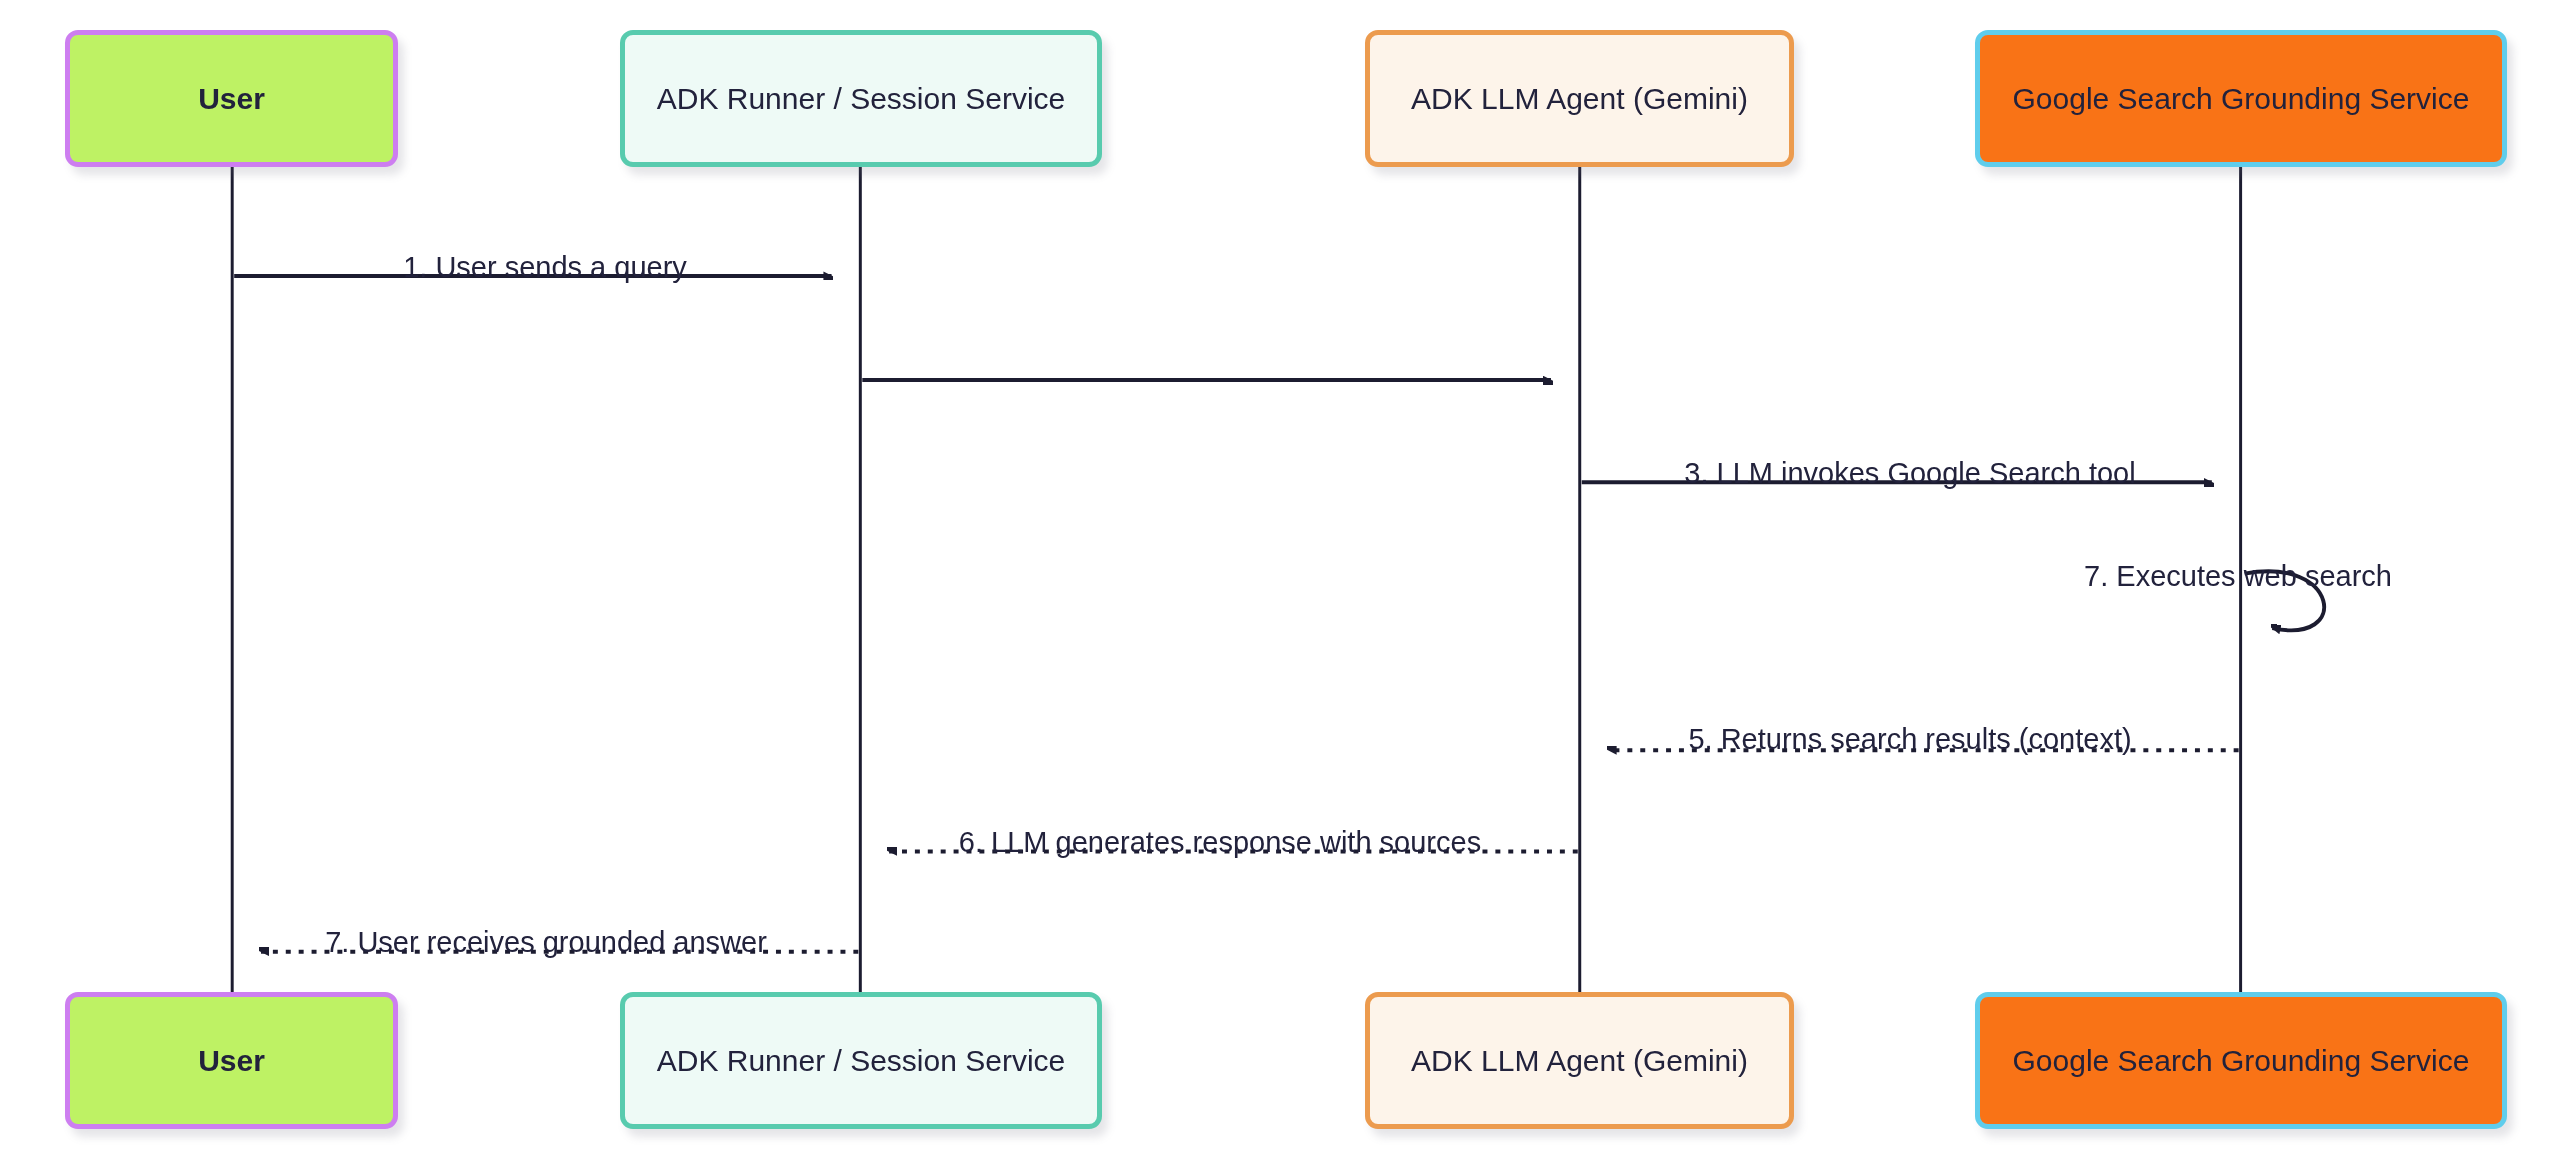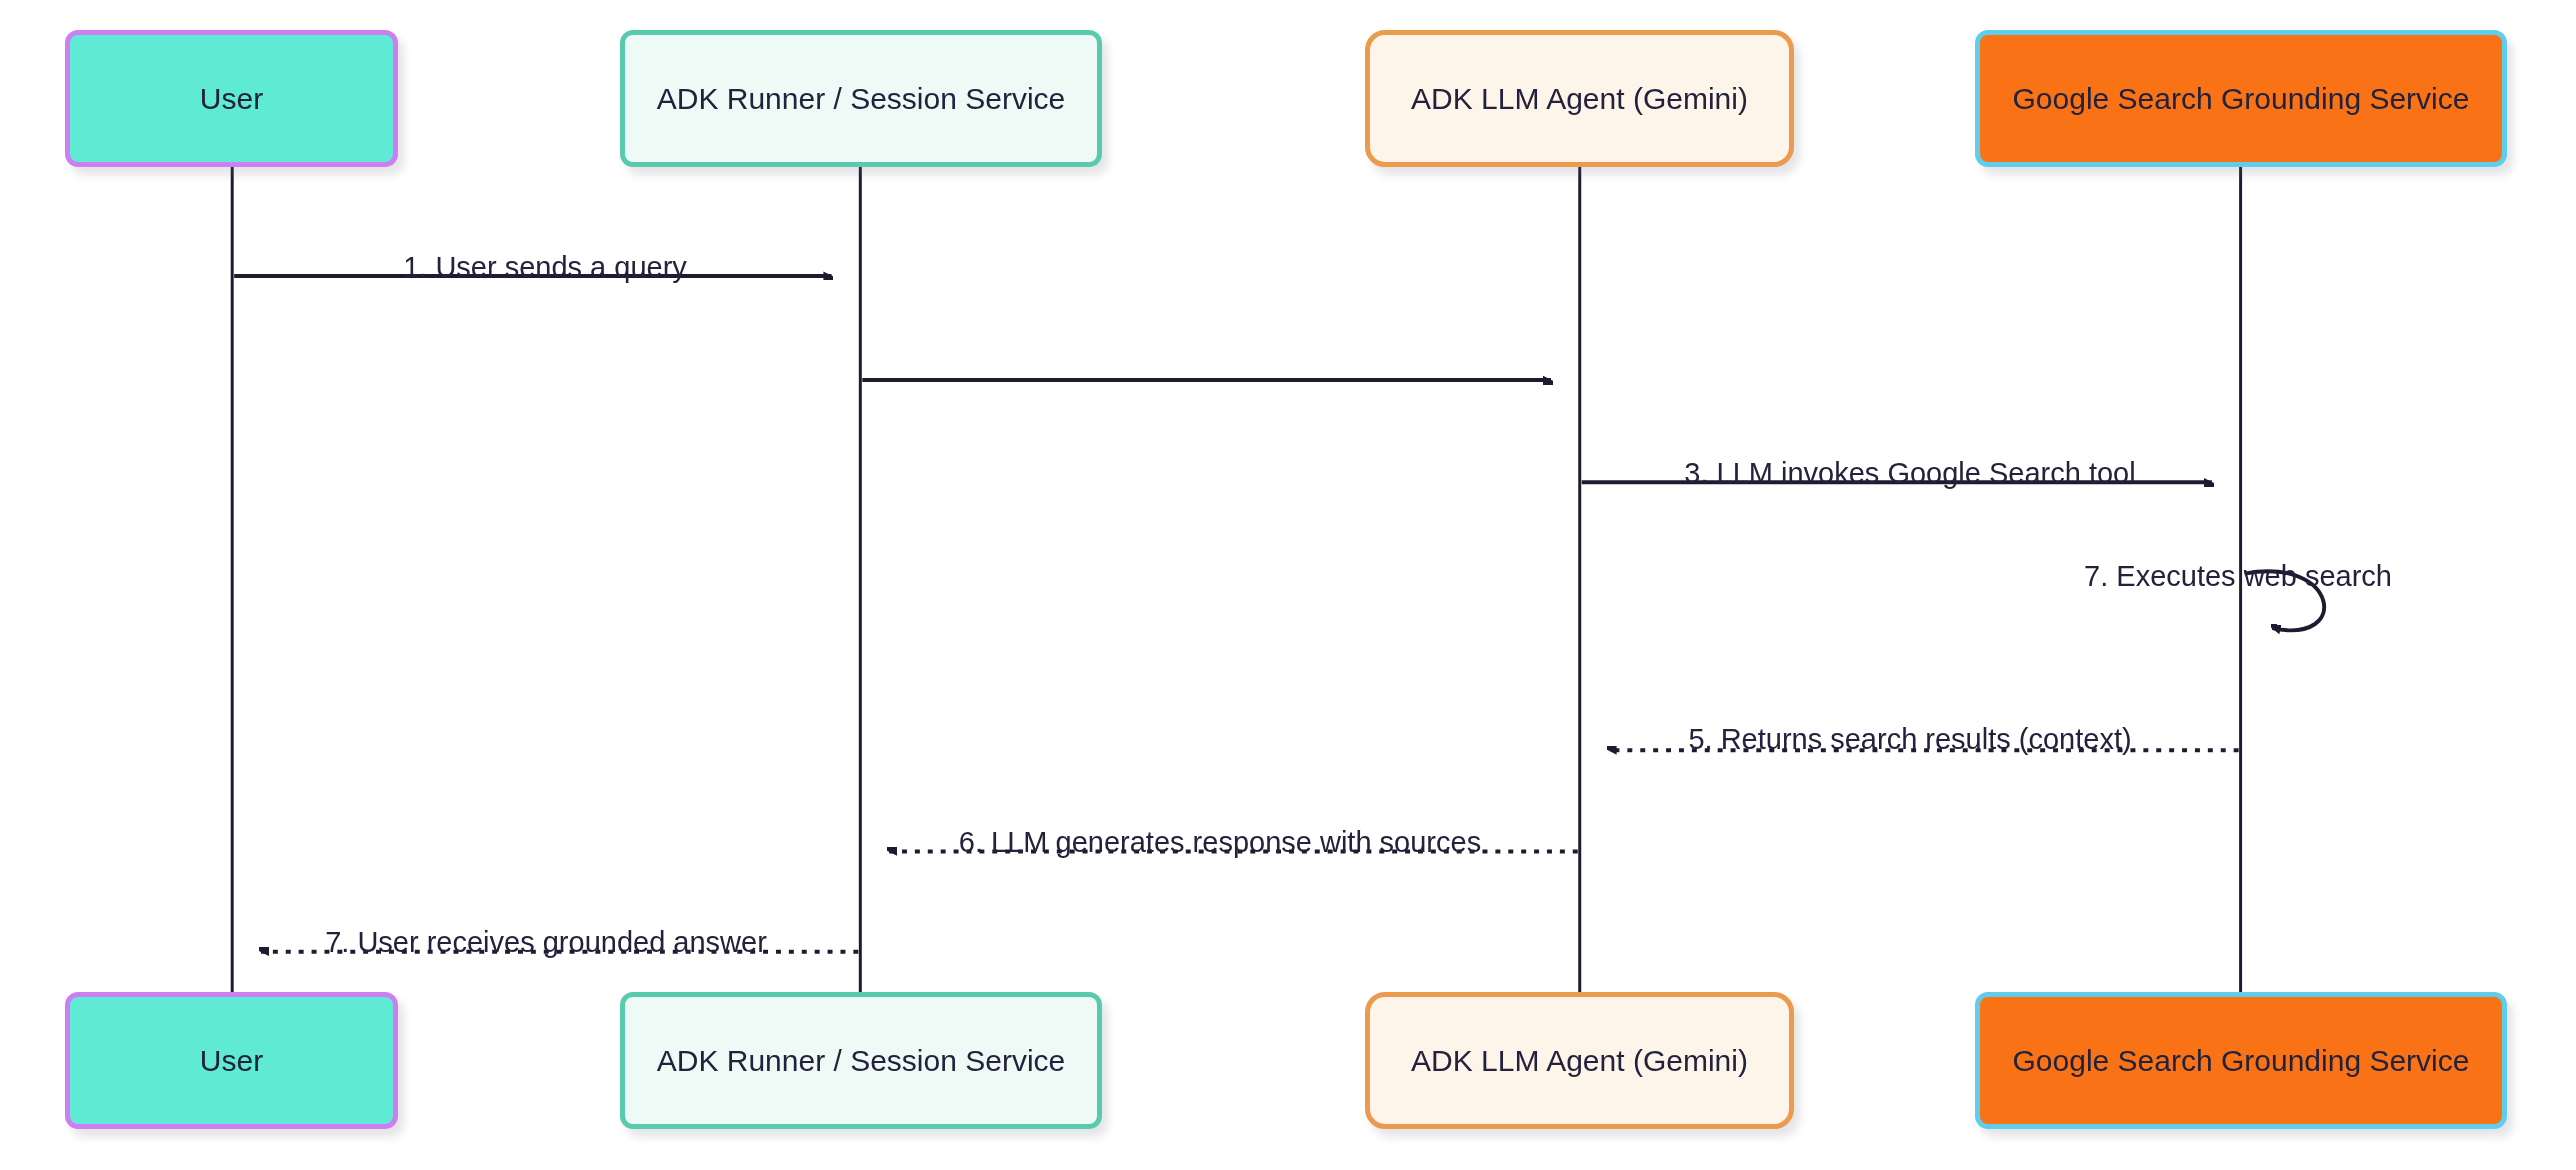--- a/index.html
+++ b/index.html
@@ -28,23 +28,23 @@
     justify-content: center;
     font-size: 30px;
     color: #22223c;
     box-shadow: 6px 8px 9px rgba(110,110,130,0.18);
     white-space: nowrap;
   }
   .row-top    { top: 30px; }
   .row-bottom { top: 992px; }
   .pos-a1 { left: 65px;   width: 333px; }
   .pos-a2 { left: 620px;  width: 482px; }
-  .pos-a3 { left: 1365px; width: 429px; border-radius: 20px; }
+  .pos-a3 { left: 1365px; width: 429px; }
   .pos-a4 { left: 1975px; width: 532px; }
-  .actor-purple { border-color: #cd7ef0; background: #5eead4; }
+  .actor-purple { border-color: #cd7ef0; background: #bef264; font-weight: bold; }
   .actor-teal   { border-color: #58cbae; background: #eefaf6; }
   .actor-orange { border-color: #ec9b4e; background: #fdf4ea; }
   .actor-cyan   { border-color: #5fcdec; background: #f97316; }
   
   .msg-label {
     position: absolute;
     transform: translate(-50%, -50%);
     font-size: 29px;
     color: #22223c;
     white-space: nowrap;

